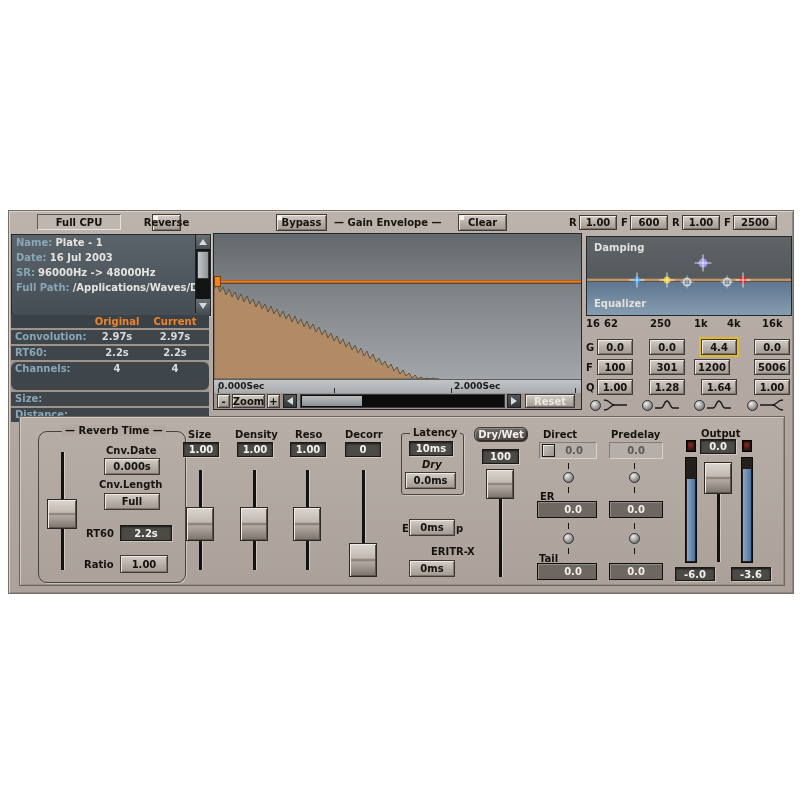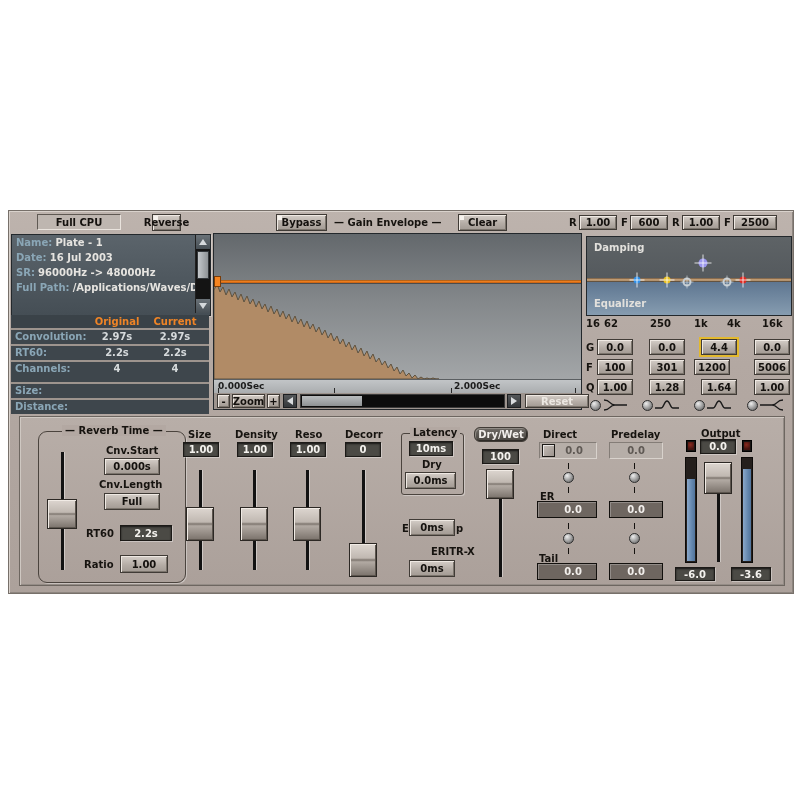--- a/index.html
+++ b/index.html
@@ -144,21 +144,21 @@
     <div class="trow" style="height:14px;line-height:14px;">
       <span class="tl">Convolution:</span>
       <span class="to">2.97s</span>
       <span class="tc">2.97s</span>
     </div>
     <div class="trow" style="height:14px;line-height:14px;">
       <span class="tl">RT60:</span>
       <span class="to">2.2s</span>
       <span class="tc">2.2s</span>
     </div>
-    <div class="trow" style="height:20px;line-height:14px;">
+    <div class="trow" style="height:28px;line-height:14px;border-radius:6px;">
       <span class="tl">Channels:</span>
       <span class="to">4</span>
       <span class="tc">4</span>
     </div>
     <div class="trow" style="height:14px;line-height:14px;">
       <span class="tl">Size:</span>
     </div>
     <div class="trow" style="height:14px;line-height:14px;">
       <span class="tl">Distance:</span>
     </div>
@@ -186,21 +186,21 @@
       <div class="btn zbtn" style="left:53px;width:13px;">+</div>
       <div class="mbtn" style="left:69px;">
             <i class="tri-left"></i>
           </div>
       <div class="scrolltrack">
         <div class="scrollthumb"></div>
       </div>
       <div class="mbtn" style="left:293px;">
             <i class="tri-right"></i>
           </div>
-      <div class="btn zbtn lighttext" style="left:311px;width:64px;">Reset</div>
+      <div class="btn zbtn lighttext" style="left:311px;width:50px;">Reset</div>
     </div>
   </div>
 
   <div id="eqpanel">
     <div id="eqgraph">
       <div id="dampzone"></div>
       <div id="eqzone"></div>
       <div id="eqline"></div>
       <span class="zlabel" style="left:7px;top:5px;">Damping</span>
       <span class="zlabel" style="left:7px;top:61px;">Equalizer</span>
@@ -260,21 +260,21 @@
           </svg>
     </div>
   </div>
 
   <div id="bottompanel">
 
     <div class="grpbox" style="left:18px;top:14px;width:146px;height:150px;"></div>
     <span class="grptitle" style="left:42px;top:8px;">— Reverb Time —</span>
     <div class="vtrack" style="left:41px;top:35px;height:118px;"></div>
     <div class="vhandle" style="left:27px;top:82px;width:30px;height:30px;"></div>
-    <span class="lbl" style="position:absolute;left:86px;top:28px;">Cnv.Start</span>
+    <span class="lbl" style="position:absolute;left:86px;top:28px;">Cnv.Date</span>
     <div class="btn" style="left:84px;top:41px;width:56px;height:17px;">0.000s</div>
     <span class="lbl" style="position:absolute;left:79px;top:62px;">Cnv.Length</span>
     <div class="btn" style="left:84px;top:76px;width:56px;height:17px;">Full</div>
     <span class="lbl" style="position:absolute;left:66px;top:111px;">RT60</span>
     <div class="lcd" style="left:100px;top:108px;width:52px;height:16px;">2.2s</div>
     <span class="lbl" style="position:absolute;left:64px;top:142px;">Ratio</span>
     <div class="btn" style="left:100px;top:138px;width:48px;height:18px;">1.00</div>
 
     <span class="lbl" style="position:absolute;left:168px;top:12px;">Size</span>
     <div class="lcd" style="left:163px;top:25px;width:36px;height:15px;">1.00</div>
@@ -292,21 +292,21 @@
     <div class="vhandle" style="left:273px;top:90px;width:28px;height:34px;"></div>
 
     <span class="lbl" style="position:absolute;left:325px;top:12px;">Decorr</span>
     <div class="lcd" style="left:325px;top:25px;width:36px;height:15px;">0</div>
     <div class="vtrack" style="left:342px;top:53px;height:100px;"></div>
     <div class="vhandle" style="left:329px;top:126px;width:28px;height:34px;"></div>
 
     <div class="grpbox" style="left:381px;top:16px;width:61px;height:60px;border-radius:3px;"></div>
     <span class="grptitle" style="left:390px;top:10px;">Latency</span>
     <div class="lcd" style="left:389px;top:24px;width:44px;height:15px;">10ms</div>
-    <span class="lbl" style="position:absolute;left:402px;top:42px;">Dry</span>
+    <span class="lbl" style="position:absolute;left:402px;top:42px;font-style:italic;">Dry</span>
     <div class="btn" style="left:385px;top:55px;width:51px;height:17px;">0.0ms</div>
 
     <span class="lbl" style="position:absolute;left:382px;top:106px;">ER Buildup</span>
     <div class="btn" style="left:389px;top:102px;width:46px;height:17px;">0ms</div>
     <span class="lbl" style="position:absolute;left:383px;top:129px;margin-left:28px;">ERITR-X</span>
     <div class="btn" style="left:389px;top:143px;width:46px;height:17px;">0ms</div>
 
     <div class="btn darkbtn" style="left:454px;top:10px;width:54px;height:15px;">Dry/Wet</div>
     <div class="lcd" style="left:462px;top:32px;width:37px;height:15px;">100</div>
     <div class="vtrack" style="left:479px;top:55px;height:105px;"></div>

